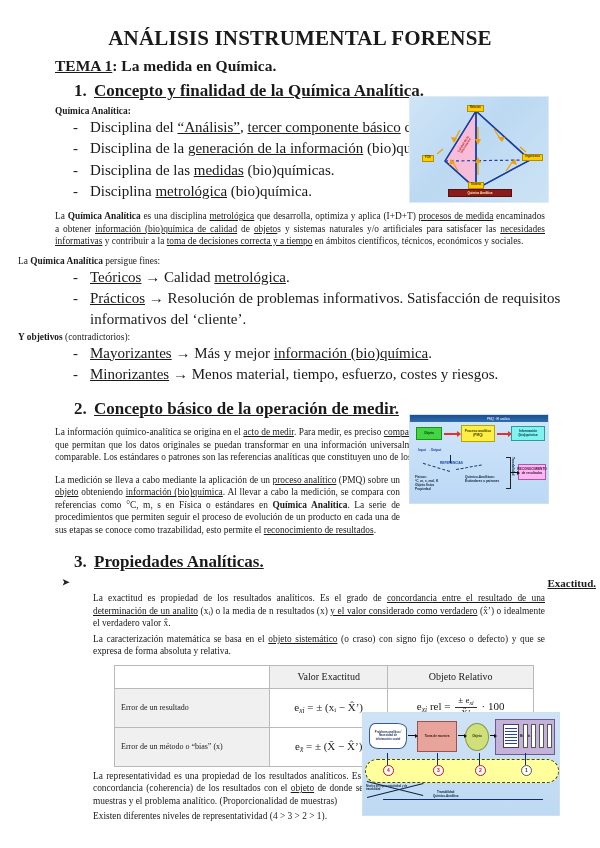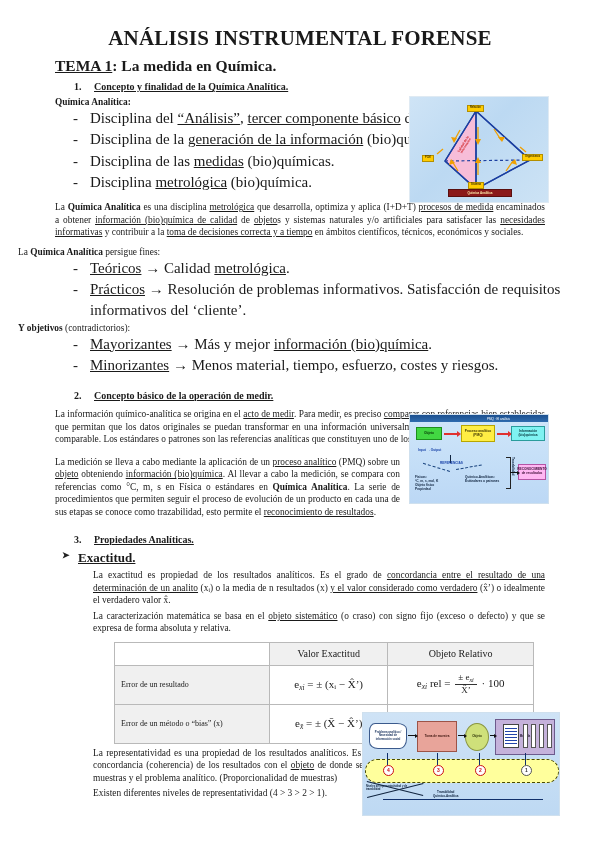--- a/index.html
+++ b/index.html
@@ -32,37 +32,38 @@
     font-family: "Liberation Serif", serif;
   }
   .tema-line {
     margin: 4px 0 2px 55px;
     font-size: 15.5px;
     font-weight: bold;
   }
   .tema-line .u { text-decoration: underline; }
   .sec-h {
     margin: 6px 0 5px 74px;
-    font-size: 10px;
+    font-size: 17px;
     font-weight: bold;
     text-decoration: underline;
   }
   .sec-h .num { display: inline-block; width: 20px; text-decoration: none; }
   .sub-h {
     margin: 4px 0 3px 52px;
     font-size: 12.4px;
     font-weight: bold;
   }
   .sub-h .u { text-decoration: underline; }
   .bullet-h {
     margin: 5px 4px 1px 78px;
-    font-size: 13px;
+    font-size: 11px;
     font-weight: bold;
     text-decoration: underline;
     position: relative;
+    text-align: right;
   }
   .bullet-h::before {
     content: "\27A4";
     position: absolute;
     left: -16px;
     top: 0px;
     font-size: 9px;
     text-decoration: none;
     color: #222;
   }

